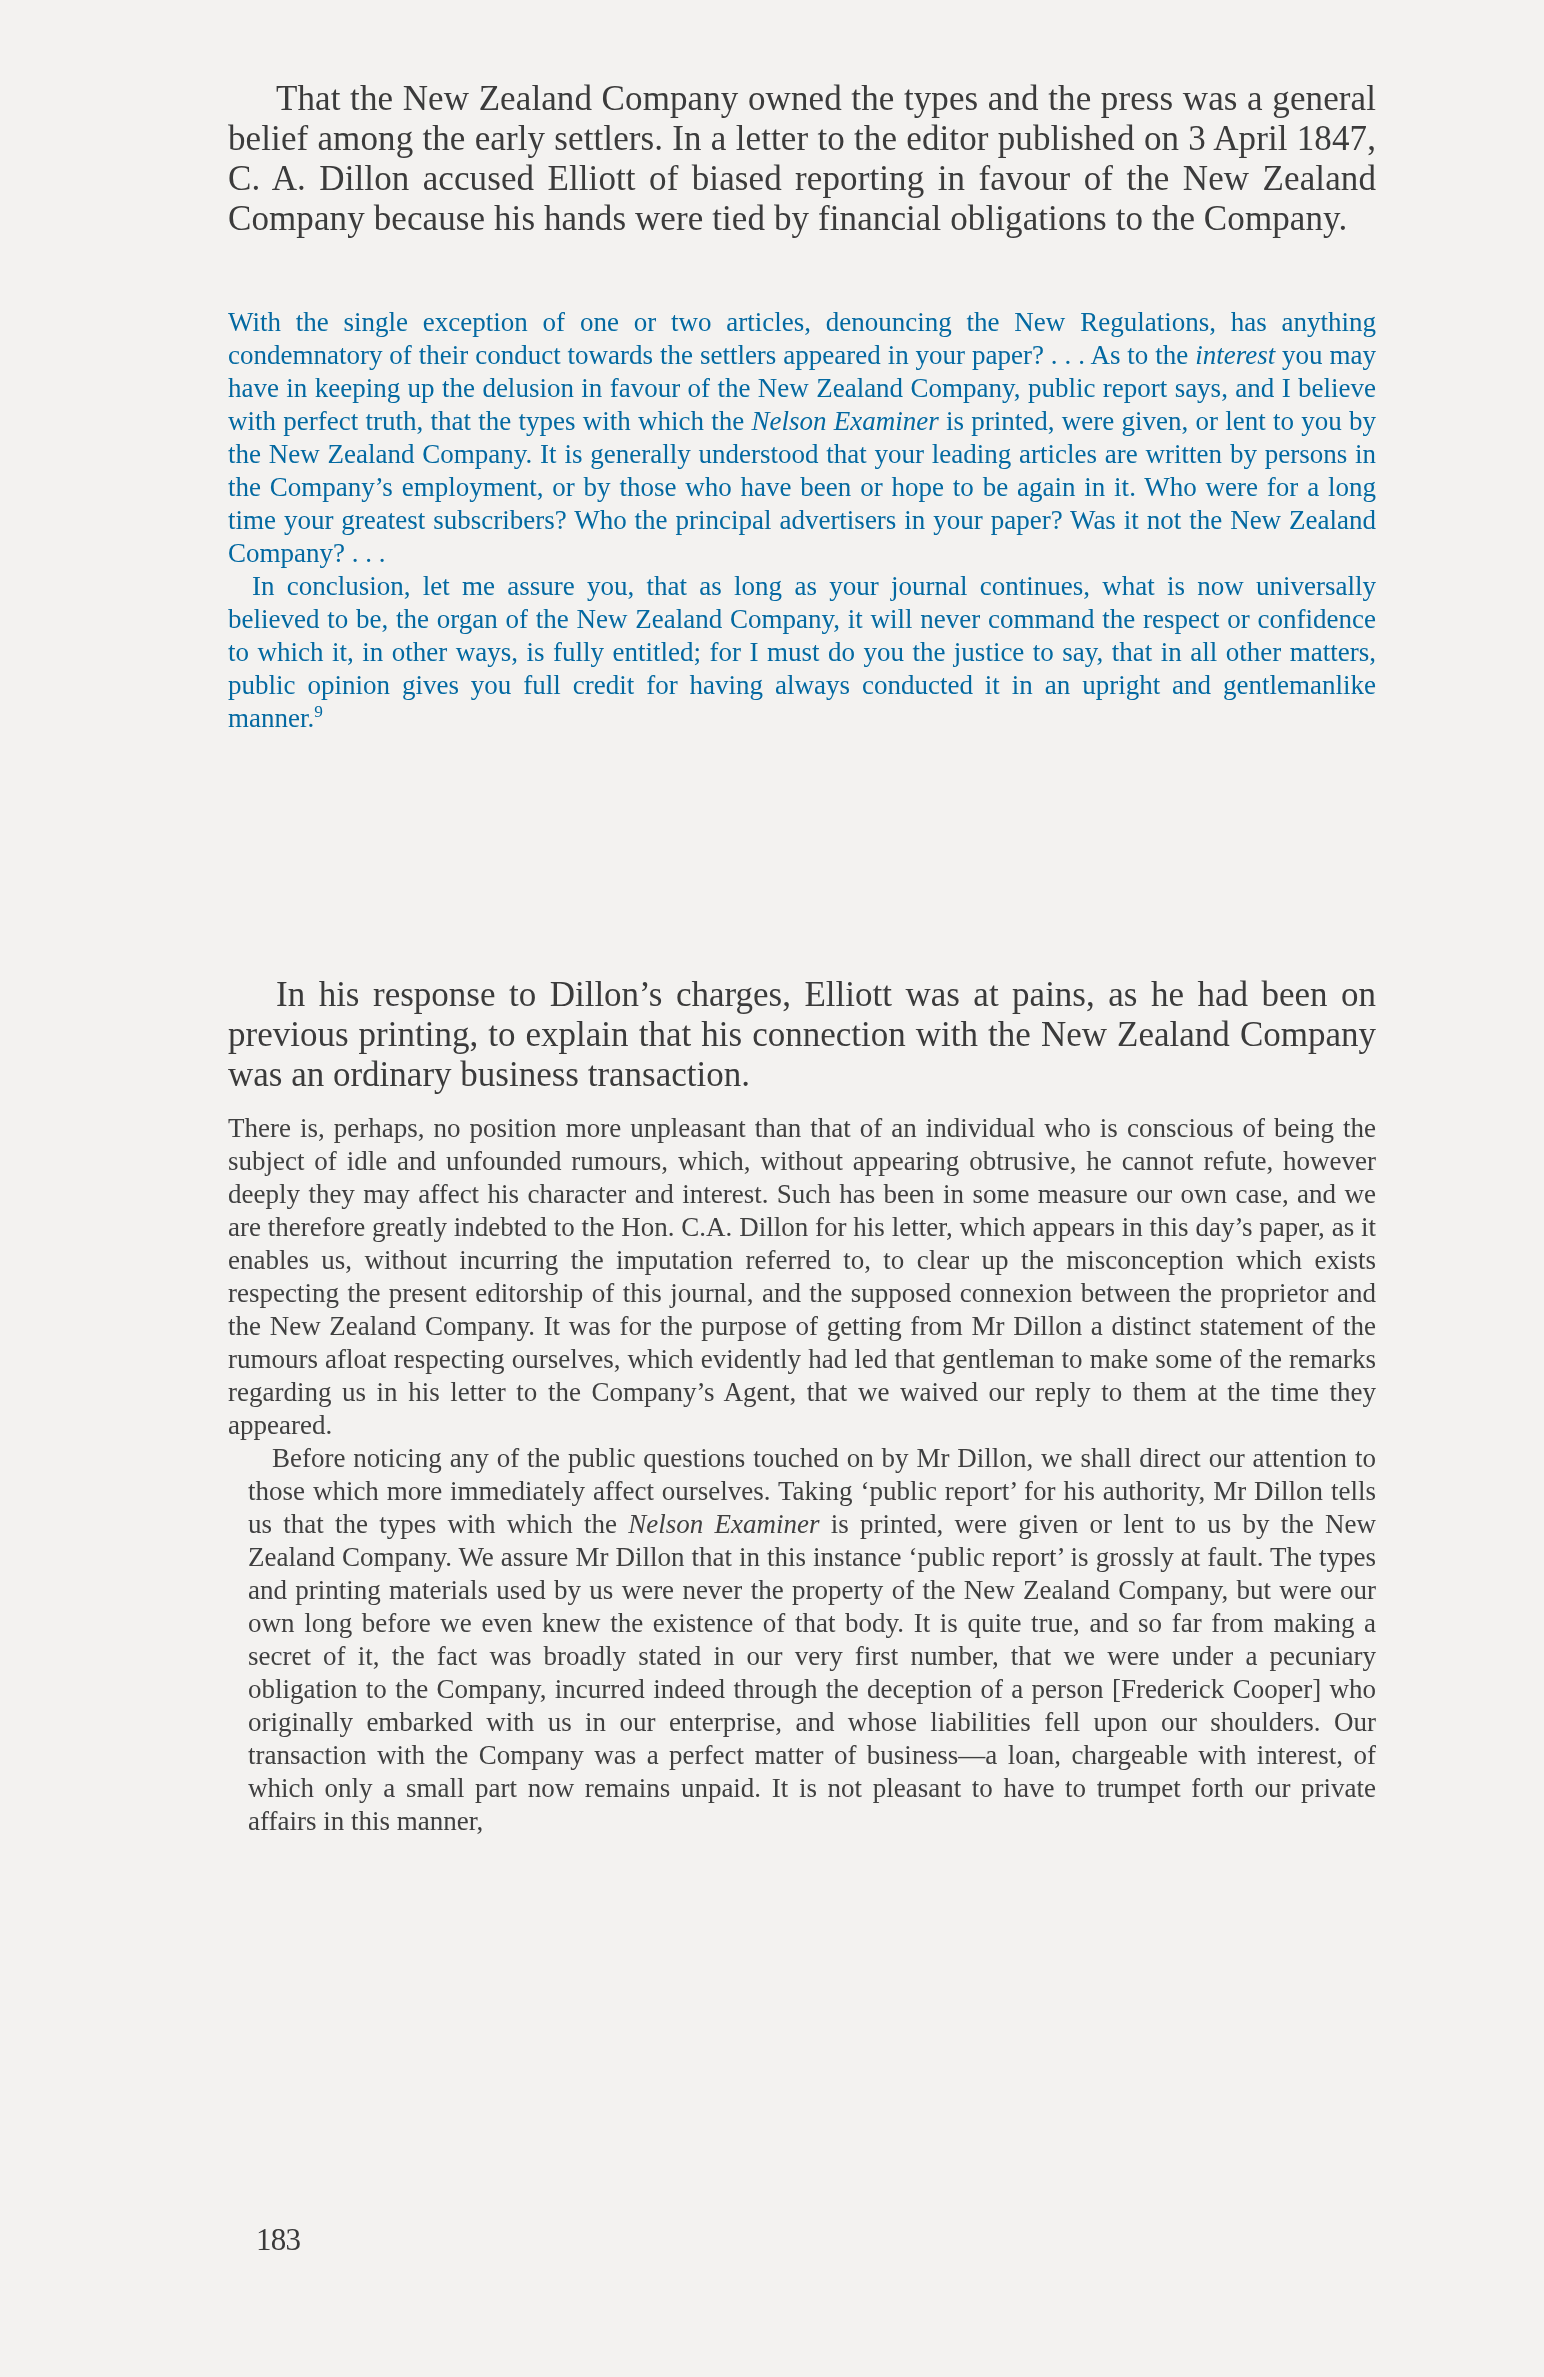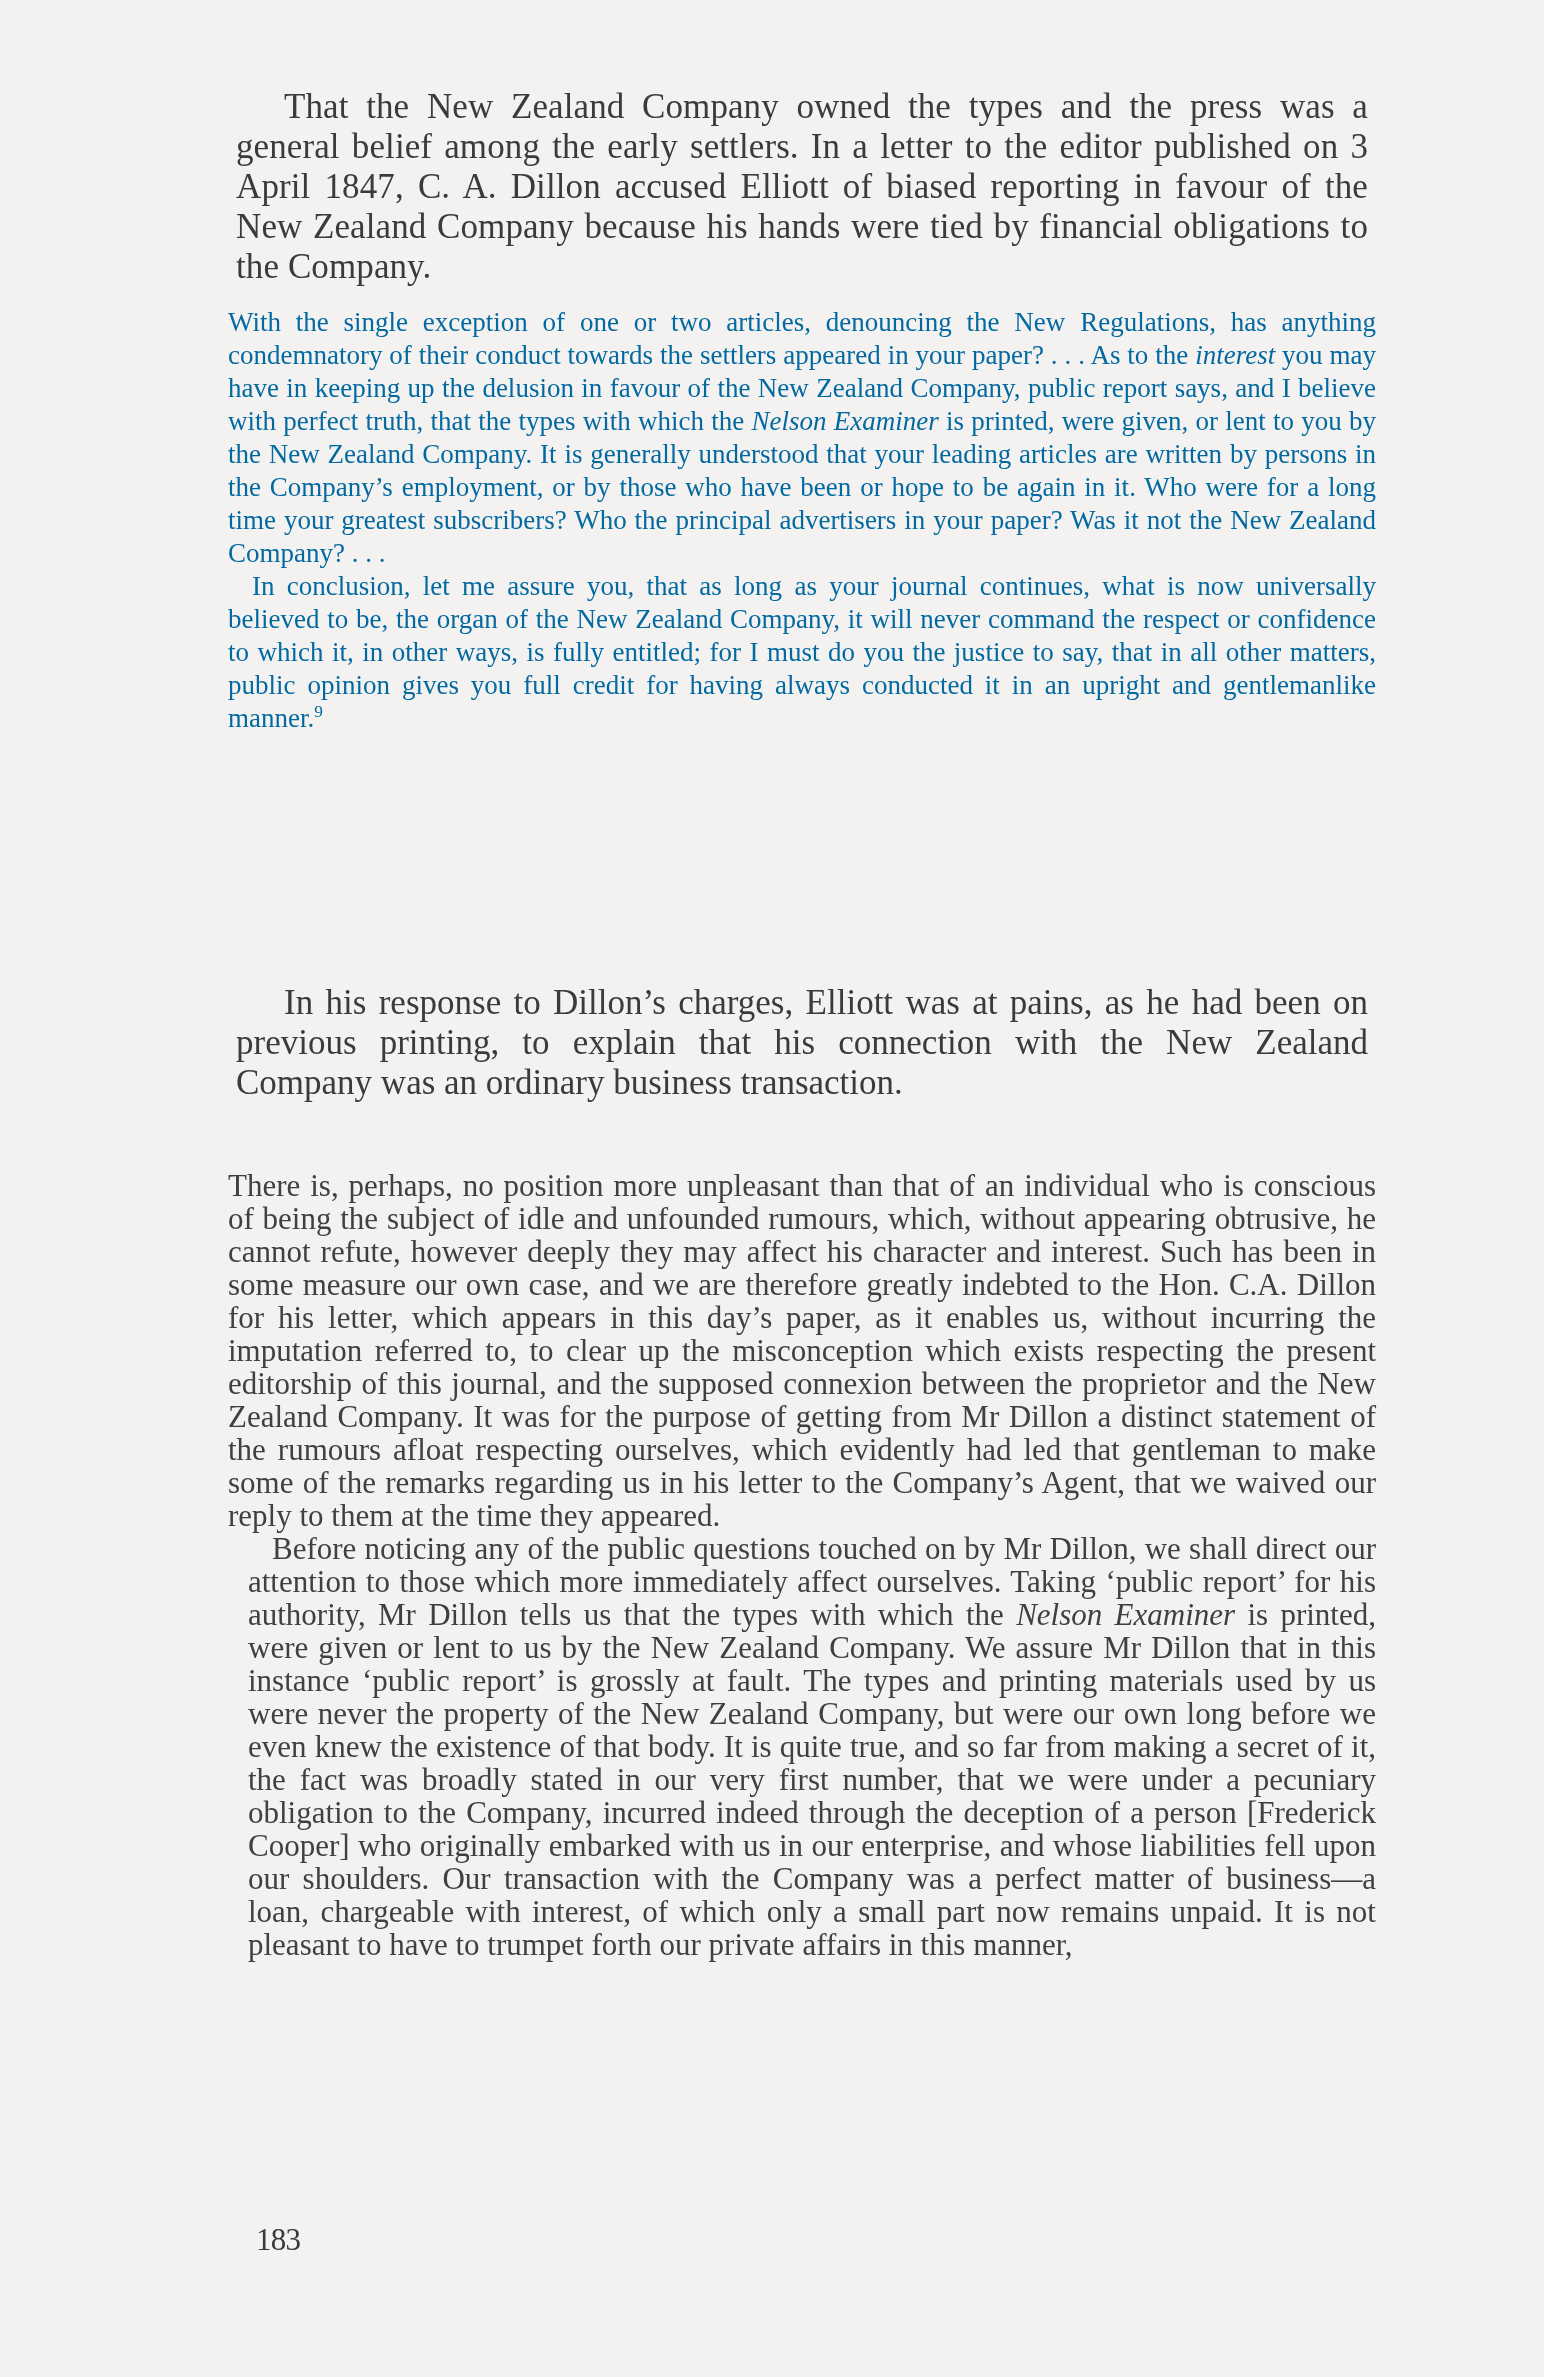--- a/index.html
+++ b/index.html
@@ -48,34 +48,34 @@
     text-indent: 24px;
   }
   .heading-para {
     top: 975px;
     font-size: 35px;
     line-height: 40px;
     text-align: justify;
     text-indent: 48px;
   }
   .excerpt {
-    top: 1169px;
-    font-size: 31px;
+    top: 1112px;
+    font-size: 27px;
     line-height: 33px;
     color: #404040;
   }
   .excerpt p {
     margin: 0;
     text-align: justify;
   }
   .excerpt p + p {
     text-indent: 24px;
     margin-left: 20px;
   }
-  .lead p, .heading-para p { margin: 8px; }
+  .lead p, .heading-para p { margin: 0; }
   sup.note {
     font-size: 17.3px;
     vertical-align: super;
     line-height: 0;
   }
   .page-number {
     position: absolute;
     left: 256px;
     top: 2222px;
     font-size: 31px;

